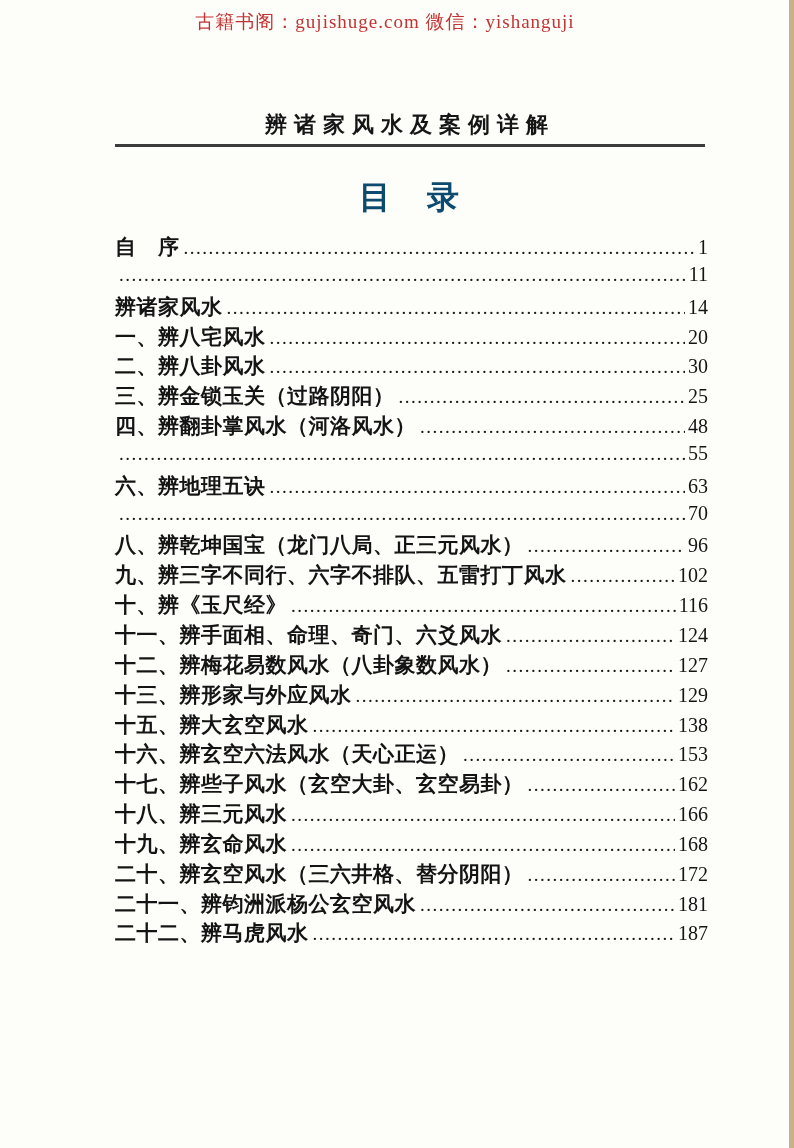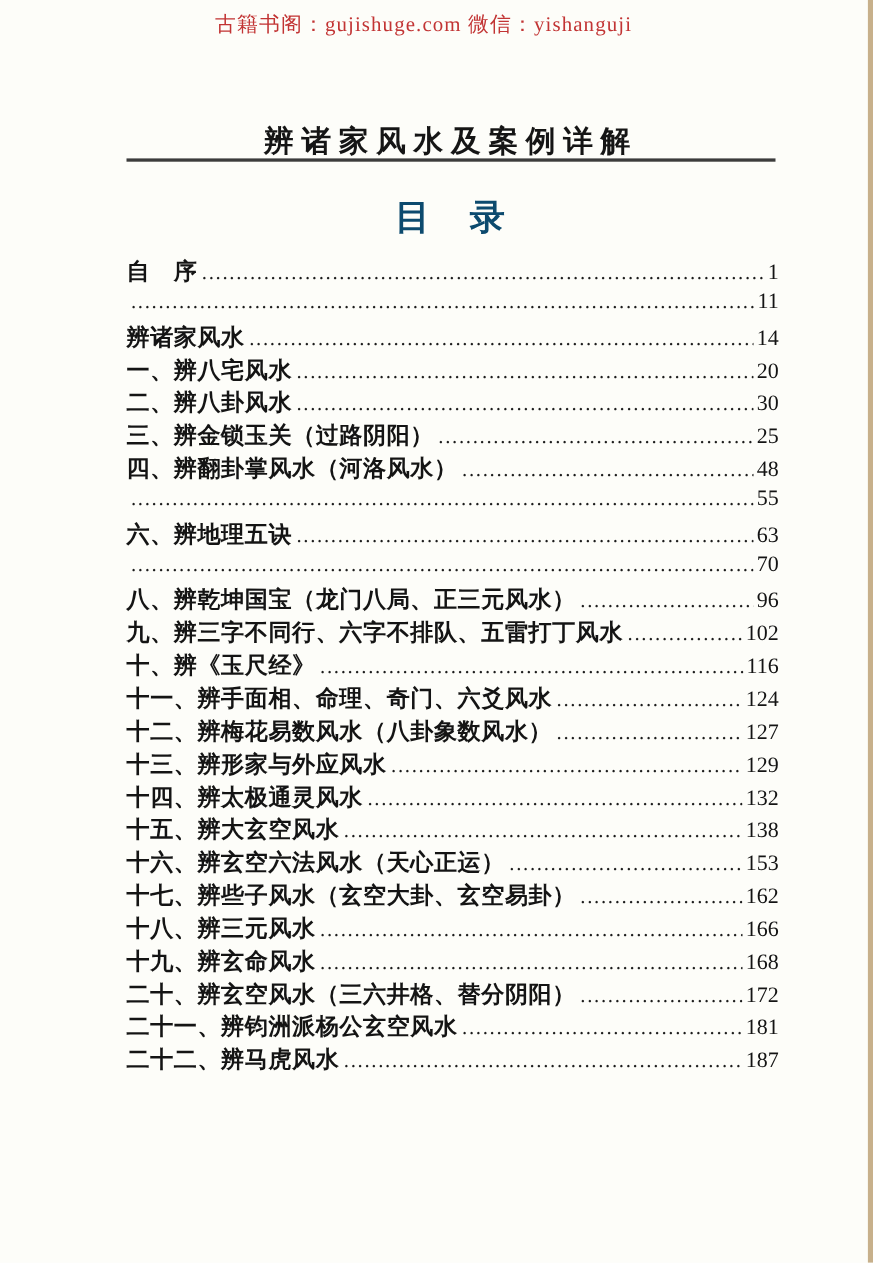--- a/index.html
+++ b/index.html
@@ -27,21 +27,21 @@
     font-size: 19px;
     letter-spacing: 1px;
     white-space: nowrap;
   }
   .running-header {
     position: absolute; top: 110px; left: 115px;
     width: 590px;
     text-align: center;
     font-family: "Liberation Serif", serif;
     font-weight: 700;
-    font-size: 27px;
+    font-size: 22px;
     letter-spacing: 7px;
     color: #151515;
     white-space: nowrap;
   }
   .header-rule {
     position: absolute; top: 144px; left: 115px;
     width: 590px; height: 0;
     border-top: 3px solid #3c3c3c;
   }
   .toc-title {
@@ -195,25 +195,20 @@
       <span class="leader"></span>
       <span class="entry-page">127</span>
     </li>
 
     <li class="toc-row">
       <span class="entry-label">十三、辨形家与外应风水</span>
       <span class="leader"></span>
       <span class="entry-page">129</span>
     </li>
 
-    <li class="toc-row">
-      <span class="entry-label">十四、辨太极通灵风水</span>
-      <span class="leader"></span>
-      <span class="entry-page">132</span>
-    </li>
 
     <li class="toc-row">
       <span class="entry-label">十五、辨大玄空风水</span>
       <span class="leader"></span>
       <span class="entry-page">138</span>
     </li>
 
     <li class="toc-row">
       <span class="entry-label">十六、辨玄空六法风水（天心正运）</span>
       <span class="leader"></span>

